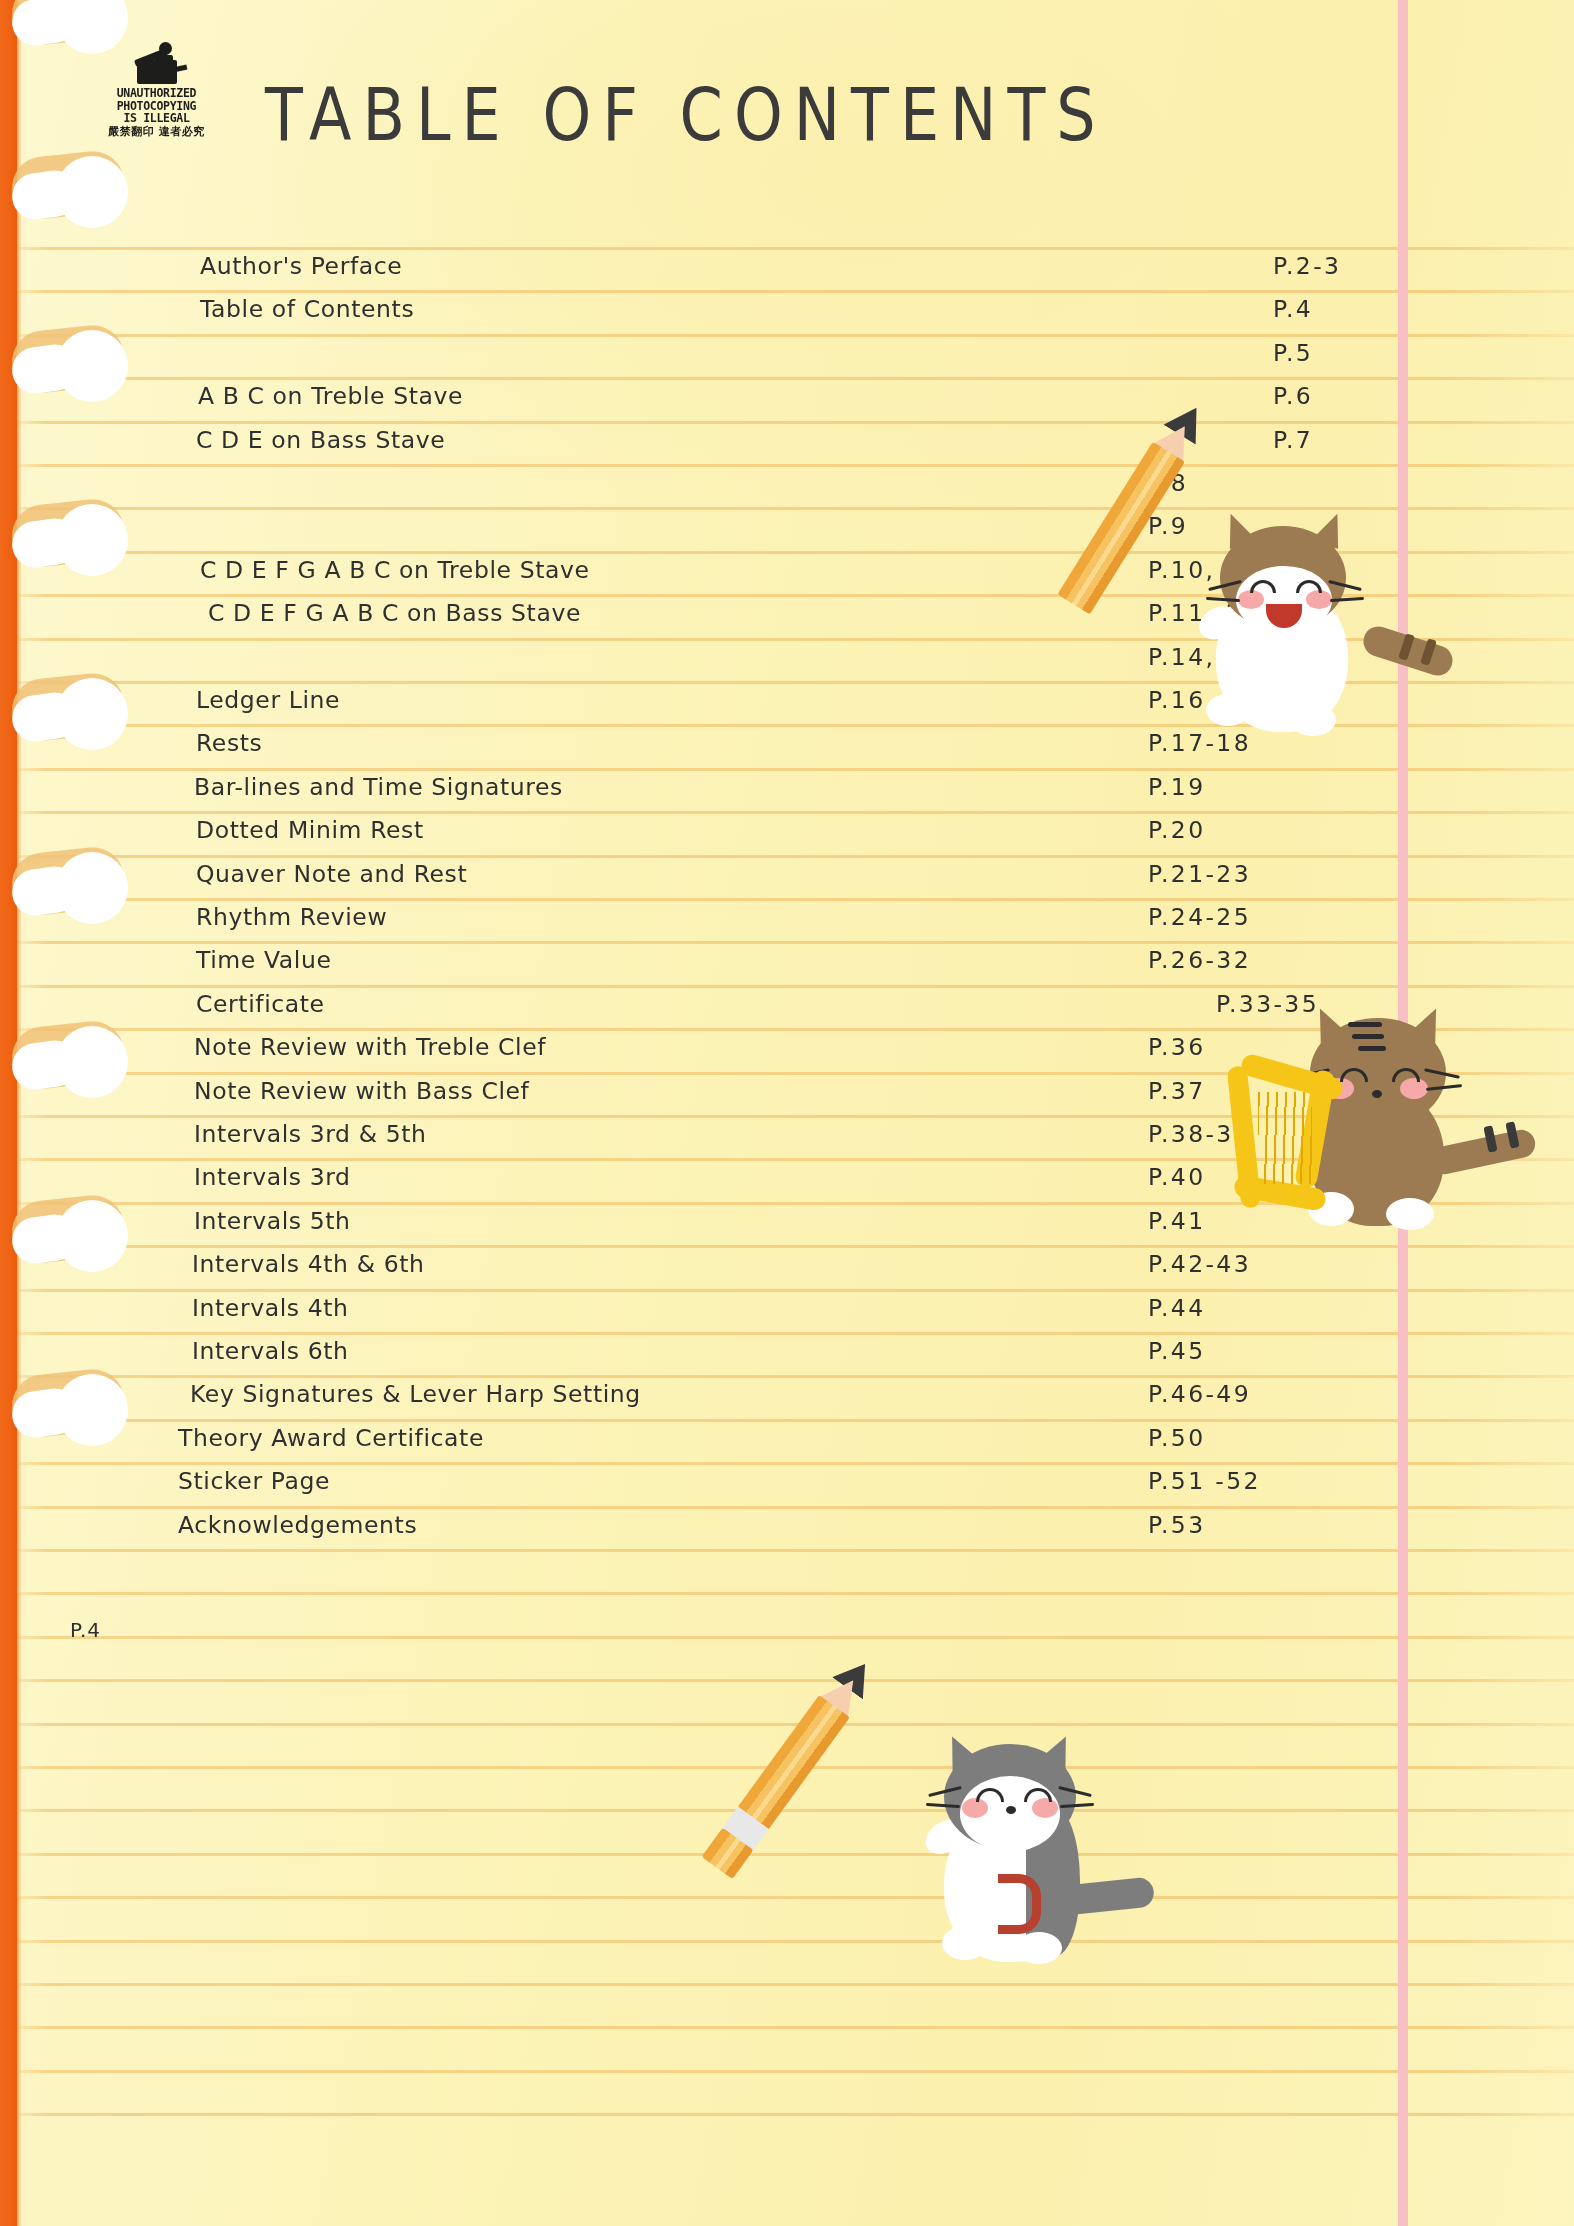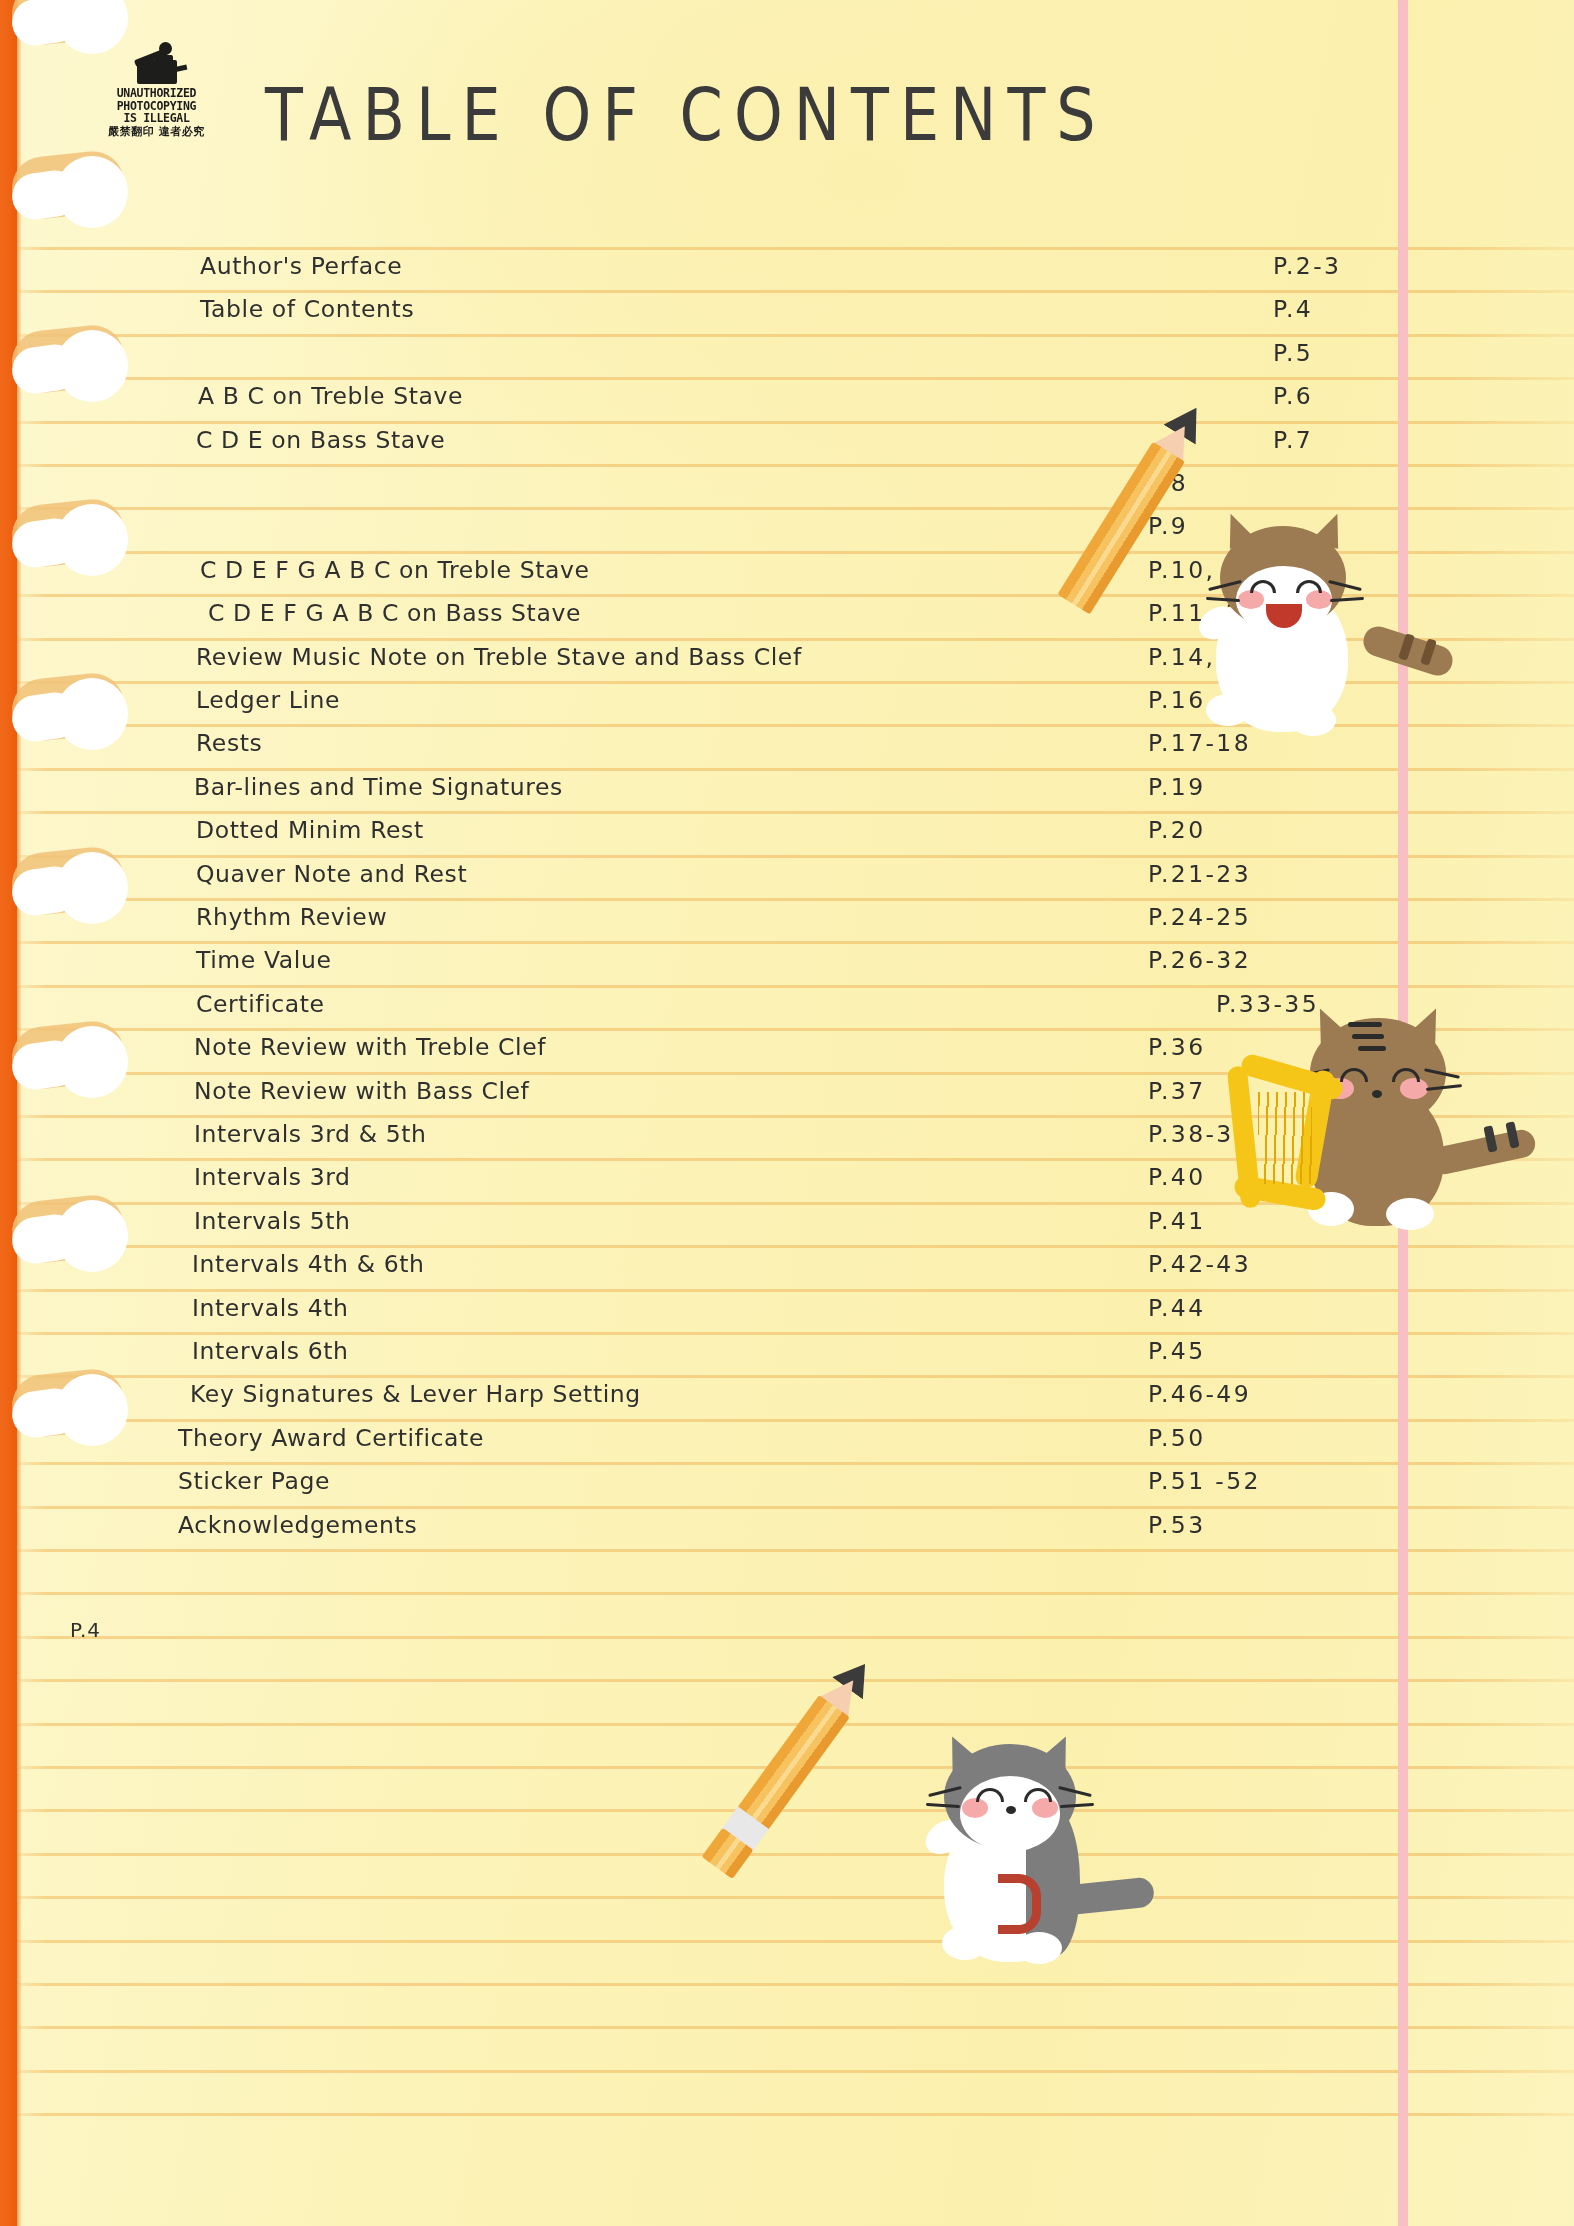--- a/index.html
+++ b/index.html
@@ -302,21 +302,20 @@
       </div>
       <div class="toc-row" style="top: 555.8px;">
         <div class="toc-title" style="left: 200px;">C D E F G A B C on Treble Stave</div>
         <div class="toc-page" style="left: 1148px;">P.10, 12</div>
       </div>
       <div class="toc-row" style="top: 599.2px;">
         <div class="toc-title" style="left: 208px;">C D E F G A B C on Bass Stave</div>
         <div class="toc-page" style="left: 1148px;">P.11, 13</div>
       </div>
       <div class="toc-row" style="top: 642.6px;">
-        <div class="toc-title" style="left: 196px;">Review Music Note  on Treble Stave and Bass Clef</div>
         <div class="toc-page" style="left: 1148px;">P.14, 15</div>
       </div>
       <div class="toc-row" style="top: 686px;">
         <div class="toc-title" style="left: 196px;">Ledger Line</div>
         <div class="toc-page" style="left: 1148px;">P.16</div>
       </div>
       <div class="toc-row" style="top: 729.4px;">
         <div class="toc-title" style="left: 196px;">Rests</div>
         <div class="toc-page" style="left: 1148px;">P.17-18</div>
       </div>

